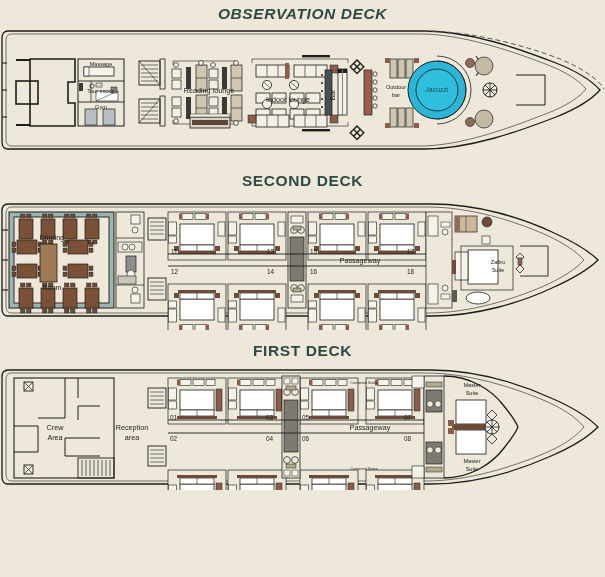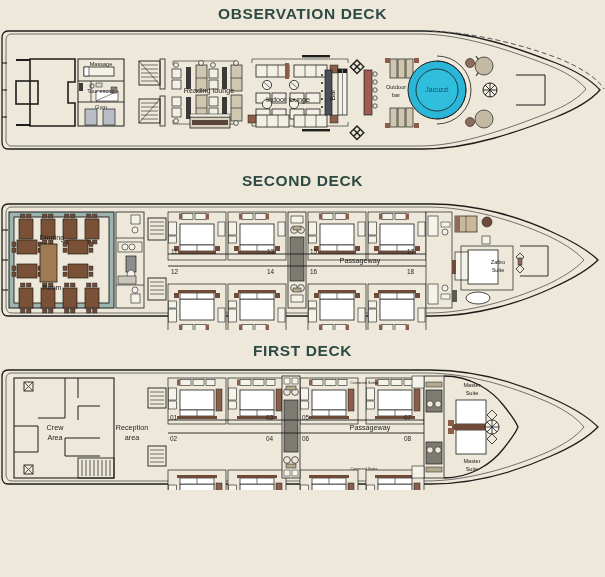--- a/index.html
+++ b/index.html
@@ -23,21 +23,21 @@
   text{font-family:"Liberation Sans", sans-serif; fill:#1d1d1b;}
   .lbl{font-size:7.2px;}
   .lbl-sm{font-size:5.6px;}
   .lbl-xs{font-size:3.4px;}
   .lbl-num{font-size:6.4px;}
   .jz{font-size:7px;fill:#14506b;}
 </style>
 </head>
 <body>
 
-<div class="deck-title" style="padding-top:5px;">OBSERVATION DECK</div>
+<div class="deck-title" style="padding-top:5px;font-style:italic;">OBSERVATION DECK</div>
 
 <div class="deck-wrap">
 <svg width="605" height="135" viewBox="0 0 605 135">
   <defs>
     <g id="obs-chairX">
       <rect x="0" y="0" width="11" height="11" fill="#1d1d1b"></rect>
       <rect x="1.4" y="1.4" width="3.4" height="3.4" fill="#E8E3D4"></rect>
       <rect x="6.2" y="1.4" width="3.4" height="3.4" fill="#E8E3D4"></rect>
       <rect x="1.4" y="6.2" width="3.4" height="3.4" fill="#E8E3D4"></rect>
       <rect x="6.2" y="6.2" width="3.4" height="3.4" fill="#E8E3D4"></rect>

